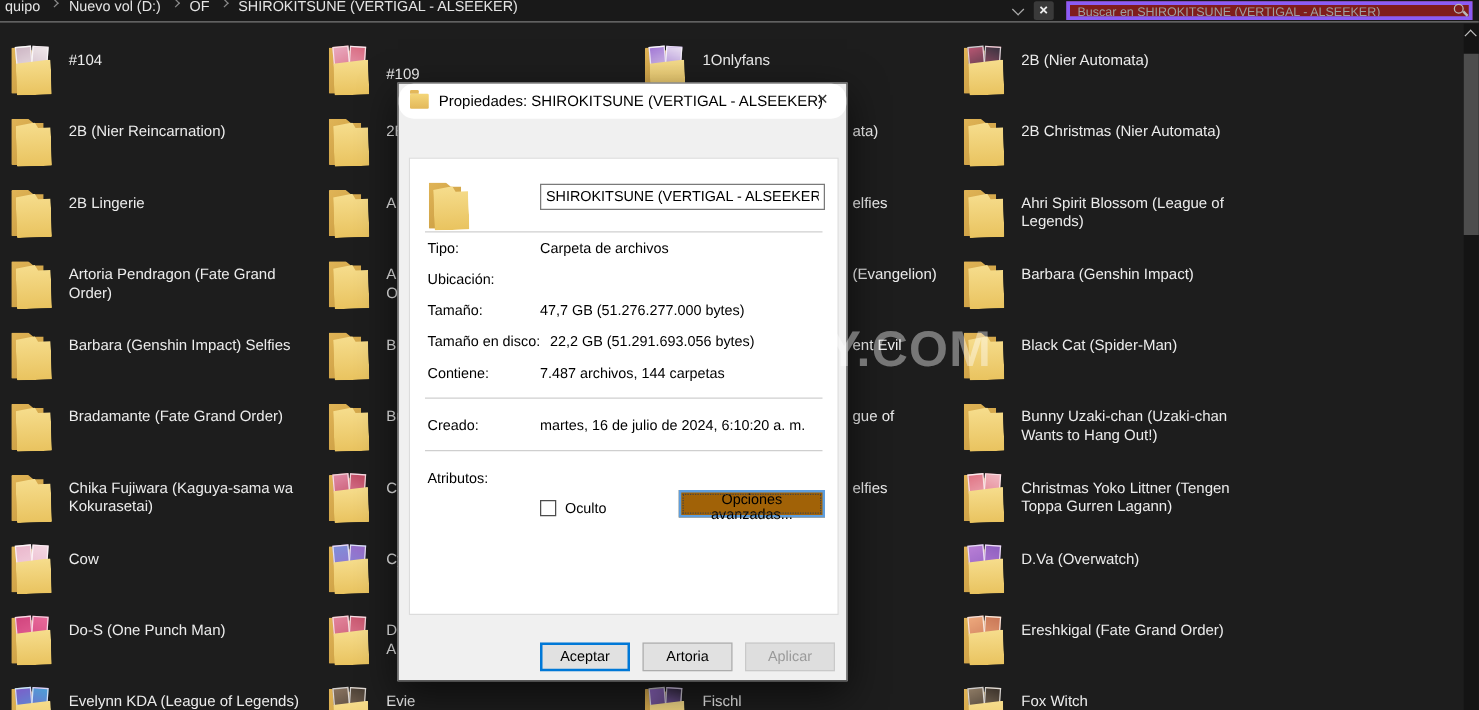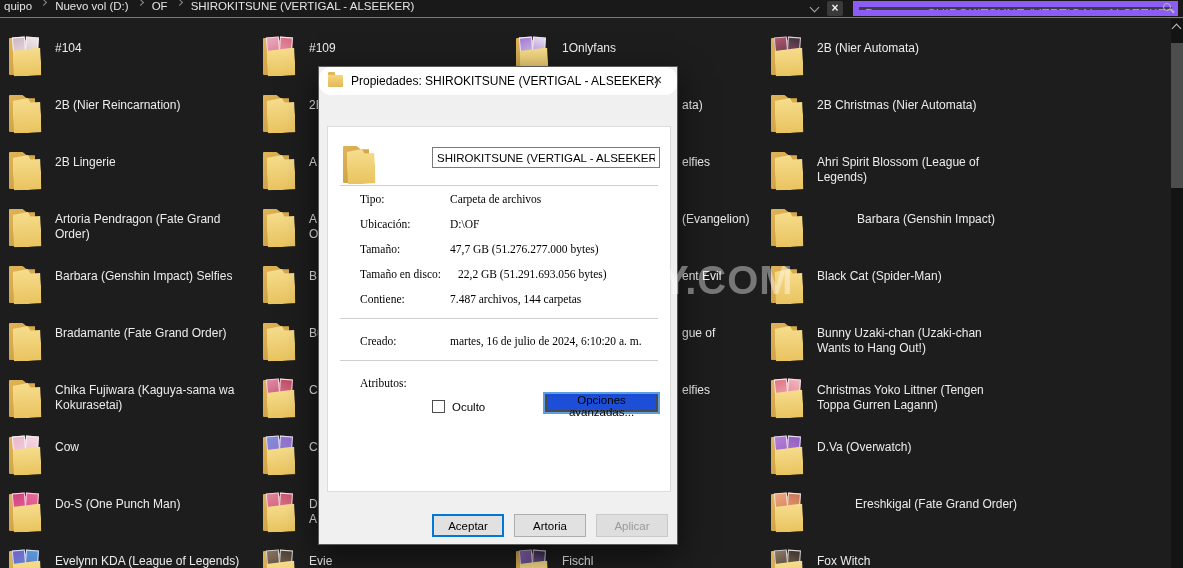--- a/index.html
+++ b/index.html
@@ -16,22 +16,22 @@
                border-right:1.5px solid #8a8a8a; transform:rotate(45deg);
                margin:0 5px; }
   .addr-chev { position:absolute; left:811px; top:4px; width:7px; height:7px;
                border-right:1.5px solid #aaa; border-bottom:1.5px solid #aaa;
                transform:rotate(45deg); }
   .clear-btn { position:absolute; left:827px; top:1px; width:16px; height:15px;
                background:#3a3a3a; border-radius:2px; color:#efefef;
                font-size:12px; font-weight:bold; text-align:center;
                line-height:14px; }
   .searchbox { position:absolute; left:853px; top:1px; width:325px; height:15px;
-               background:#404040; border:6px solid #8b5cf6; color:#9f9f9f;
-               font-size:13px; padding:0 20px 0 6px; line-height:13px;
+               background:#7f1d1d; border:3px solid #8b5cf6; color:#9f9f9f;
+               font-size:10px; padding:0 20px 0 6px; line-height:13px;
                white-space:nowrap; overflow:hidden; }
   .mag { position:absolute; right:12px; top:3px; width:8px; height:8px;
          border:1.5px solid #b9b9b9; border-radius:50%; }
   .mag::after { content:""; position:absolute; width:5px; height:1.5px;
                 background:#b9b9b9; transform:rotate(45deg); right:-5px;
                 bottom:-1px; }
 
   
   .col { position:absolute; top:18px; width:252px; height:550px; z-index:1; }
   .item { position:absolute; left:0; display:flex; align-items:flex-start; }
@@ -86,37 +86,37 @@
                 padding-top:4px; }
   .page { position:absolute; left:8px; top:59px; width:344px; height:366px;
           background:#fff; border:1px solid #dcdcdc; }
 
   .big-folder { position:absolute; left:14px; top:16px; }
   .name-input { position:absolute; left:104px; top:20px; width:228px; height:21px;
                 border:1px solid #7a7a7a; background:#fff; font-size:11.5px;
                 padding:0 4px; font-family:"Liberation Sans",sans-serif; color:#000; }
   .sep { position:absolute; left:12px; width:318px; height:0;
          border-top:1px solid #cfcfcf; }
-  .row { position:absolute; left:32px; width:320px; display:flex;font-family:Liberation Serif, serif; }
+  .row { position:absolute; left:14px; width:320px; display:flex; }
   .row .lab { width:90px; flex:0 0 90px; }
   .row .val { flex:1; white-space:nowrap; }
 
   .cb { width:13px; height:13px; border:1px solid #4d4d4d; background:#fff;
         flex:0 0 13px; margin-right:7px; }
   .cb.indet::after { content:""; display:block; width:7px; height:7px;
         margin:2px; background:#151515; }
   .attr-row { position:absolute; left:104px; display:flex; align-items:center; }
 
   .btn { height:23px; min-width:72px; padding:0 10px; background:#e1e1e1;
          border:1px solid #adadad; font-size:11.5px; text-align:center;
          font-family:"Liberation Sans",sans-serif; color:#000; }
   .btn.default { border:2px solid #0078d7; }
   .btn.focus-adv { position:absolute; left:215px; top:265px; width:117px;
          height:22px; border:2px solid #5e9ede; outline:1px dotted #444;
-         outline-offset:-4px; background:#1d4ed8; }
+         outline-offset:-4px; background:#a16207; }
   .btn.disabled { color:#9a9a9a; border-color:#c9c9c9; background:#dedede; }
   .dlg-buttons { position:absolute; right:9px; top:447px; display:flex; gap:10px; }
 
   
   .scrollbar { position:absolute; right:0; top:19px; width:12px; height:549px;
                background:#141414; z-index:35; }
   .sb-up { position:absolute; top:6px; left:2px; width:7px; height:7px;
            border-top:1.5px solid #c3c3c3; border-left:1.5px solid #c3c3c3;
            transform:rotate(45deg); }
   .sb-thumb { position:absolute; top:24px; left:0; width:12px; height:145px;
@@ -215,21 +215,21 @@
       <div class="folder has-thumbs">
         <div class="f-back"></div>
         <div class="f-thumb t1" style="background: linear-gradient(160deg, rgb(123, 94, 201), rgb(78, 159, 214));"></div>
         <div class="f-thumb t2" style="background: linear-gradient(200deg, rgb(78, 159, 214), rgb(123, 94, 201));"></div>
         <div class="f-front"></div>
       </div>
       <div class="item-label">Evelynn KDA (League of Legends)</div>
     </div>
   </div>
 <div class="col" style="left:262px">
-    <div class="item" style="top: 17px;">
+    <div class="item" style="top: 17px; align-items: center;">
       <div class="folder has-thumbs">
         <div class="f-back"></div>
         <div class="f-thumb t1" style="background: linear-gradient(160deg, rgb(233, 169, 191), rgb(216, 106, 128));"></div>
         <div class="f-thumb t2" style="background: linear-gradient(200deg, rgb(216, 106, 128), rgb(233, 169, 191));"></div>
         <div class="f-front"></div>
       </div>
       <div class="item-label">#109</div>
     </div>
     <div class="item" style="top: 74px;">
       <div class="folder">
@@ -398,21 +398,21 @@
       </div>
       <div class="item-label">2B Christmas (Nier Automata)</div>
     </div>
     <div class="item" style="top: 131px;">
       <div class="folder">
         <div class="f-back"></div>
         <div class="f-front"></div>
       </div>
       <div class="item-label">Ahri Spirit Blossom (League of Legends)</div>
     </div>
-    <div class="item" style="top: 188px; gap: 40px;">
+    <div class="item" style="top: 188px;">
       <div class="folder">
         <div class="f-back"></div>
         <div class="f-front"></div>
       </div>
       <div class="item-label">Barbara (Genshin Impact)</div>
     </div>
     <div class="item" style="top: 245px;">
       <div class="folder">
         <div class="f-back"></div>
         <div class="f-front"></div>
@@ -437,21 +437,21 @@
     </div>
     <div class="item" style="top: 416px;">
       <div class="folder has-thumbs">
         <div class="f-back"></div>
         <div class="f-thumb t1" style="background: linear-gradient(160deg, rgb(185, 127, 214), rgb(142, 95, 192));"></div>
         <div class="f-thumb t2" style="background: linear-gradient(200deg, rgb(142, 95, 192), rgb(185, 127, 214));"></div>
         <div class="f-front"></div>
       </div>
       <div class="item-label">D.Va (Overwatch)</div>
     </div>
-    <div class="item" style="top: 473px; gap: 38px;">
+    <div class="item" style="top: 473px;">
       <div class="folder has-thumbs">
         <div class="f-back"></div>
         <div class="f-thumb t1" style="background: linear-gradient(160deg, rgb(237, 168, 124), rgb(201, 119, 87));"></div>
         <div class="f-thumb t2" style="background: linear-gradient(200deg, rgb(201, 119, 87), rgb(237, 168, 124));"></div>
         <div class="f-front"></div>
       </div>
       <div class="item-label">Ereshkigal (Fate Grand Order)</div>
     </div>
     <div class="item" style="top: 530px;">
       <div class="folder has-thumbs">
@@ -480,21 +480,20 @@
     <input class="name-input" value="SHIROKITSUNE (VERTIGAL - ALSEEKER)" style="">
 
     <div class="sep" style="top:58px"></div>
 
     <div class="row" style="top:66px">
       <span class="lab">Tipo:</span>
       <span class="val">Carpeta de archivos</span>
     </div>
     <div class="row" style="top:91px">
       <span class="lab">Ubicación:</span>
-      <span class="val">D:\OF</span>
     </div>
     <div class="row" style="top:116px">
       <span class="lab">Tamaño:</span>
       <span class="val">47,7 GB (51.276.277.000 bytes)</span>
     </div>
     <div class="row" style="top:141px">
       <span class="lab" style="flex-basis:98px">Tamaño en disco:</span>
       <span class="val">22,2 GB (51.291.693.056 bytes)</span>
     </div>
     <div class="row" style="top:166px">

